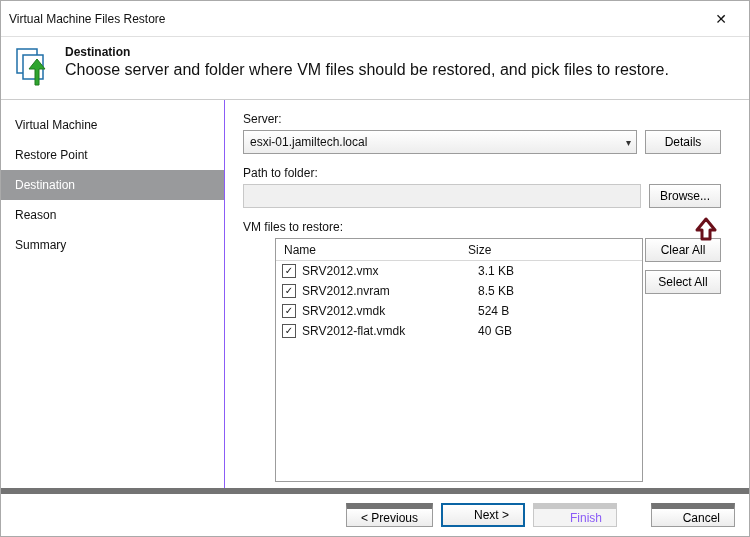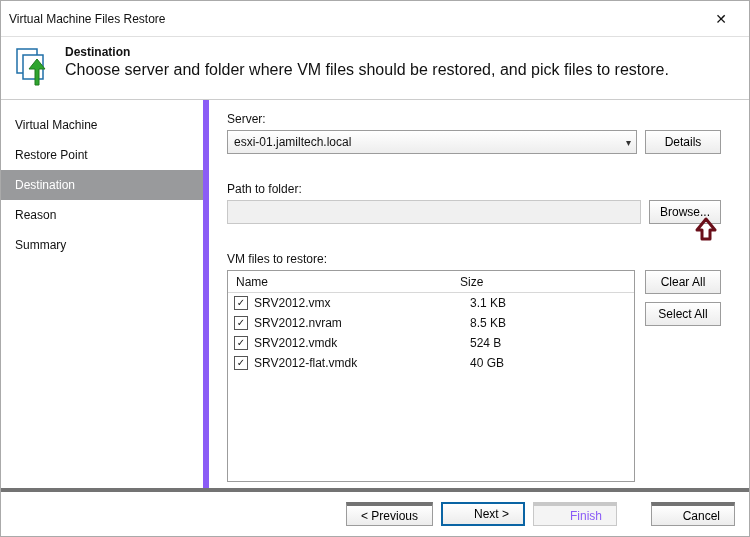--- a/index.html
+++ b/index.html
@@ -6,49 +6,49 @@
   html, body { margin:0; padding:0; font-family: "Segoe UI", Tahoma, sans-serif; font-size:12px; color:#111; background:#fff; }
   .window { width:750px; height:537px; border:1px solid #aaa; display:flex; flex-direction:column; position:relative; }
   .titlebar { height:36px; display:flex; align-items:center; padding:0 8px; border-bottom:1px solid #e0e0e0; }
   .titlebar .title { flex:1; }
   .titlebar .close { width:40px; text-align:center; font-size:14px; font-weight:300; cursor:default; }
   .header { display:flex; align-items:flex-start; padding:8px 12px 12px 12px; }
   .header-icon { width:40px; height:40px; margin-right:12px; margin-top:2px; flex-shrink:0; }
   .header-text .step-title { font-weight:600; font-size:12px; margin-bottom:2px; }
   .header-text .step-desc { font-size:16px; }
   .body { flex:1; display:flex; border-top:1px solid #ccc; min-height:0; }
-  .sidebar { width:208px; border-right:6px solid #8b5cf6; padding-top:10px; }
+  .sidebar { width:224px; border-right:1px solid #8b5cf6; padding-top:10px; }
   .side-item { padding:8px 14px; cursor:default; }
   .side-item.sel { background:#999a9c; color:#fff; }
   .main { flex:1; padding:12px 28px 0 18px; display:flex; flex-direction:column; }
   .label { margin-bottom:4px; }
-  .row { display:flex; align-items:center; gap:8px; margin-bottom:28px; }
+  .row { display:flex; align-items:center; gap:8px; margin-bottom:12px; }
   .select-wrap { position:relative; flex:1; }
   .select { width:100%; height:24px; border:1px solid #9c9c9c; background:linear-gradient(#fff,#ededed); padding:0 20px 0 6px; line-height:22px; font-size:12px; }
   .select-arrow { position:absolute; right:6px; top:50%; transform:translateY(-50%); font-size:10px; color:#333; pointer-events:none; }
   .textbox { width:100%; height:24px; border:1px solid #c8c8c8; background:#f0f0f0; padding:0 6px; line-height:22px; }
   .btn { min-width:72px; height:24px; border:1px solid #9c9c9c; background:linear-gradient(#fff,#ececec); padding:0; font-size:12px; font-family:Liberation Sans, sans-serif; cursor:default; text-align:center; }
   .btn.wide { width:76px; }
   .btn.footer { min-width:84px; height:24px; }
   .btn.primary { border:2px solid #0a64a4; }
   .btn.disabled { color:#8b5cf6; border-color:#c8c8c8; background:#f4f4f4; }
-  .list-area { flex:1; display:flex; gap:10px; min-height:0; margin-bottom:6px;}
+  .list-area { flex:1; display:flex; gap:2px; min-height:0; margin-bottom:6px;margin-left:32px;}
   .list-box { flex:1; border:1px solid #9c9c9c; background:#fff; display:flex; flex-direction:column; min-height:0; }
   .list-header { display:flex; height:22px; align-items:center; border-bottom:1px solid #d8d8d8; font-size:12px; }
   .col-name { flex:1; padding-left:8px; }
   .col-size { width:170px; padding-left:6px; }
   .col-spacer { width:10px; }
   .list-rows { flex:1; overflow:auto; }
   .list-row { display:flex; height:20px; align-items:center; padding-left:6px; }
   .list-row .chk { width:14px; height:14px; border:1px solid #555; margin-right:4px; display:flex; align-items:center; justify-content:center; font-size:10px; line-height:1; }
   .list-row .name { flex:1; padding-left:2px; }
   .list-row .size { width:170px; padding-left:6px; }
   .side-btns { width:76px; display:flex; flex-direction:column; gap:8px; }
   .side-btns .btn { width:76px; }
-  .footer { height:48px; display:flex; align-items:center; justify-content:flex-end; gap:8px; padding:0 14px; border-top:4px solid #737373; }
+  .footer { height:48px; display:flex; align-items:center; justify-content:flex-end; gap:8px; padding:0 14px; border-top:6px solid #737373; }
   .footer .spacer { width:18px; }
 
   .annot-arrow { position:absolute; right:30px; top:216px; pointer-events:none; }
 
 </style>
 </head>
 <body>
 
 <div class="window">
 

